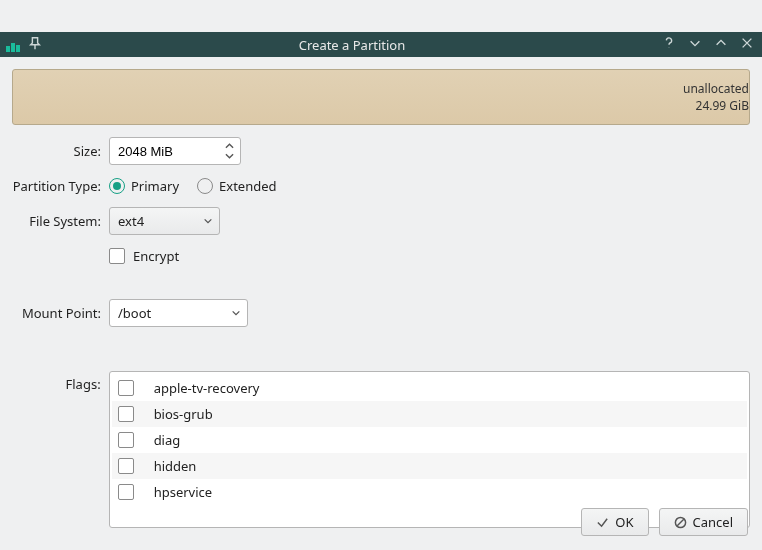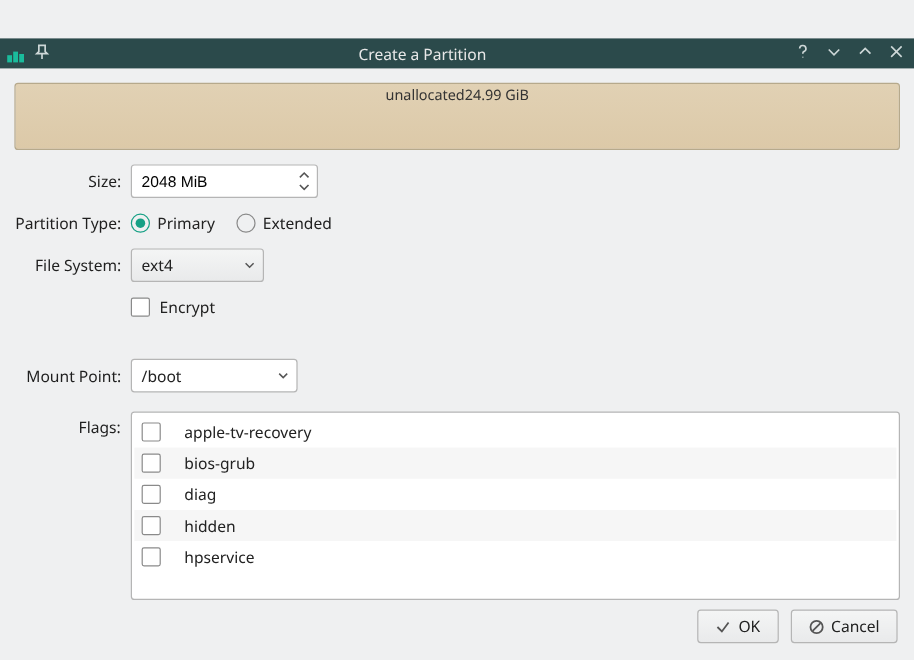--- a/index.html
+++ b/index.html
@@ -45,22 +45,22 @@
   .logo span:nth-child(3){ height:7px;}
 
   .content { padding:12px; }
   .partbar {
     border:1px solid #b6a98c;
     background:#dfceb0;
     background:linear-gradient(#e1d1b4,#dcc9a8);
     border-radius:3px;
     height:56px;
     display:flex;
-    flex-direction:row;
-    align-items:flex-start;
+    flex-direction:column;
+    align-items:flex-end;
     justify-content:center;
     color:#333;
     font-size:12px;
   }
   .form {
     margin-top:12px;
   }
   .row {
     display:flex;
     align-items:center;
@@ -73,21 +73,21 @@
     color:#1f1f1f;
     font-size:13px;
   }
   .spinbox {
     display:flex;
     align-items:center;
     border:1px solid #b5b5b5;
     background:#fff;
     border-radius:3px;
     height:28px;
-    width:156px;
+    width:132px;
     position:relative;
     padding:0 22px 0 8px;
   }
   .spinbox input {
     border:none; outline:none; width:100%; font-size:13px; background:transparent;
   }
   .spin-btns {
     position:absolute; right:4px; top:2px; bottom:2px;
     display:flex; flex-direction:column; justify-content:center; gap:0;
     width:14px;
@@ -270,21 +270,21 @@
     </div>
 
     <div class="row encrypt-row" style="margin-bottom:34px;">
       <div class="label"></div>
       <div class="checkbox">
         <span class="box"></span>
         <span>Encrypt</span>
       </div>
     </div>
 
-    <div class="row" style="margin-bottom:16px;">
+    <div class="row" style="margin-bottom:44px;">
       <div class="label">Mount Point:</div>
       <div class="combo wide" style="background:#fff;">
         <span>/boot</span>
         <svg viewBox="0 0 12 12">
             <path d="M2 4 L6 8 L10 4"></path>
           </svg>
       </div>
     </div>
 
     <div class="row align-top">

